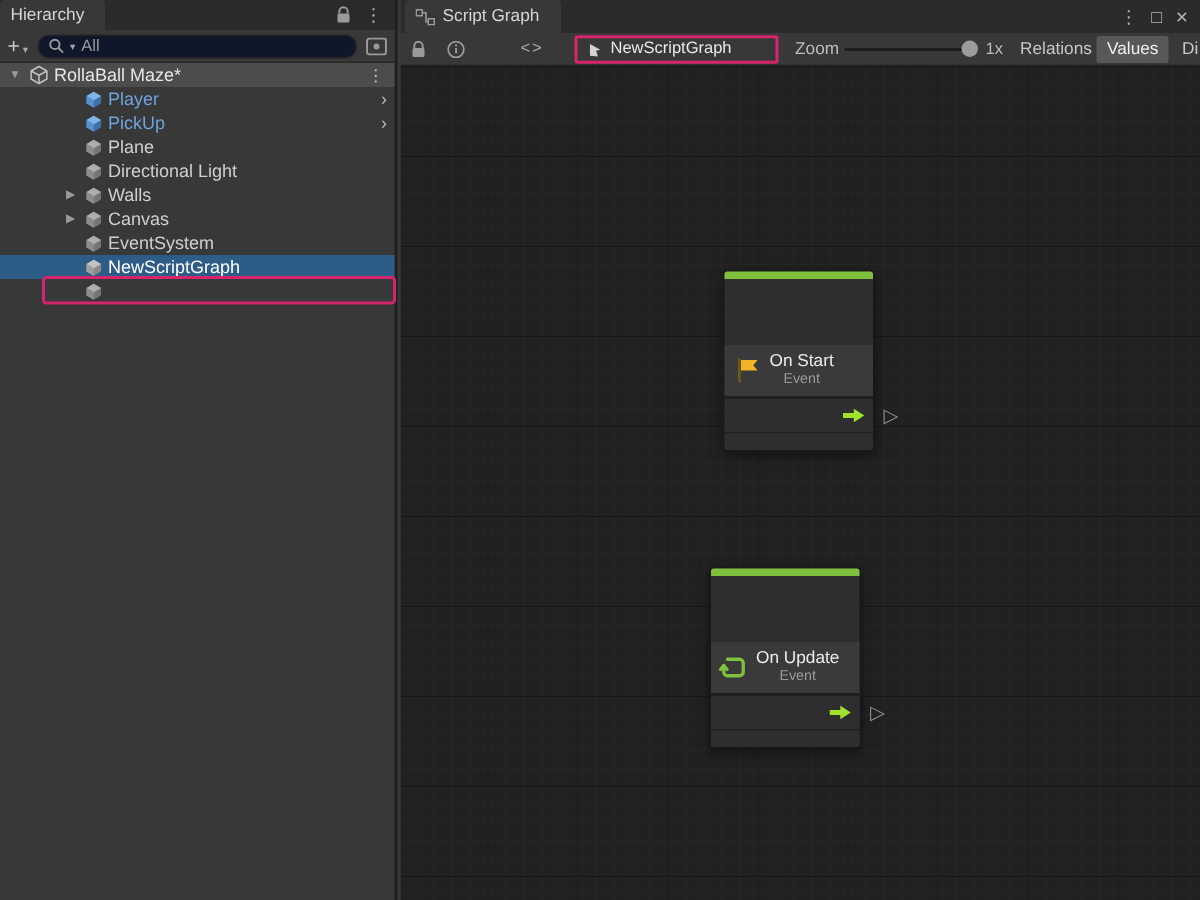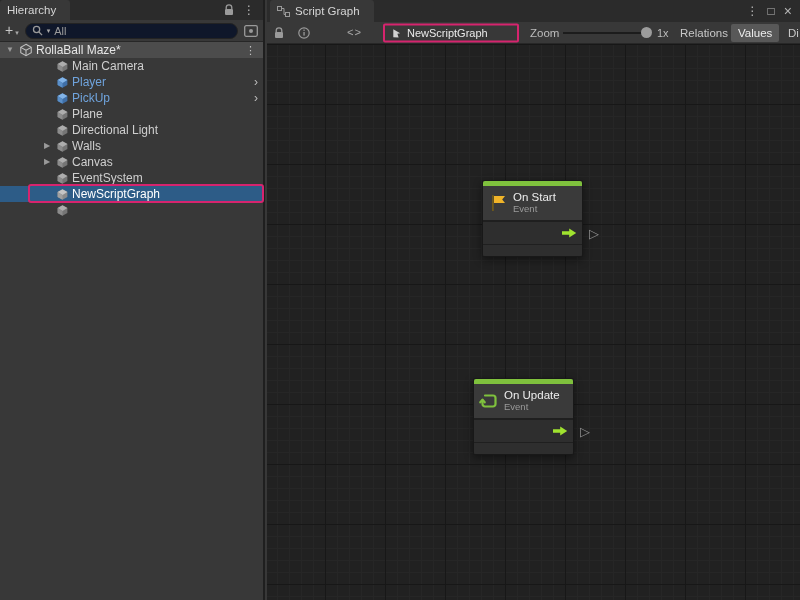--- a/index.html
+++ b/index.html
@@ -56,21 +56,21 @@
   .scene-row .obj-icon { width:14px; height:14px; }
   .selected-blue { background:#2d5c87; color:#ffffff; }
   .prefab .h-label { color:#6fa3dc; }
   .chev { position:absolute; right:5px; color:#bdbdbd; font-size:12px; line-height:1; }
   .row-kebab { position:absolute; right:7px; color:#c2c2c2; font-size:11px; }
 
   .annotation { position:absolute; border:2px solid #d6246e; border-radius:3px; pointer-events:none; z-index:6; }
   #anno-hier { left:28px; top:184px; width:236px; height:19px; }
 
   
-  #graph-panel { position:absolute; left:267px; top:0; right:0; bottom:0; background:#383838; overflow:hidden; }
+  #graph-panel { position:absolute; left:267px; top:0; right:0; bottom:0; background:#383838; overflow:hidden;text-align:center; }
   #g-tabbar { height:22px; }
   #g-tabbar .tab { margin-left:3px; }
 
   #g-toolbar { position:relative; height:22px; background:#383838; border-bottom:1px solid #272727; }
   .tb-item { position:absolute; top:50%; transform:translateY(-50%); }
   .tb-code { left:80px; color:#aaaaaa; font-size:11px; letter-spacing:1px; font-family:"Liberation Mono","DejaVu Sans Mono",monospace; }
   .name-box {
     left:116px; width:136px; height:19px; border:2px solid #d6246e; border-radius:2px;
     display:flex; align-items:center; gap:5px; padding:0 6px;
     color:#e9e9e9; font-size:11px; white-space:nowrap;
@@ -95,21 +95,21 @@
     background-size:60px 60px,60px 60px,12px 12px,12px 12px;
     background-position:-2px 0,-2px 0,-2px 0,-2px 0;
   }
 
   .node {
     position:absolute; width:101px; background:#2e2e2e;
     border:1px solid #181818; border-radius:2px;
     box-shadow:0 3px 9px rgba(0,0,0,.45);
   }
   .accent { height:5px; background:#7fc13d; border-radius:2px 2px 0 0; }
-  .nhead { display:flex; align-items:center; gap:5px; padding:5px 5px; background:#3a3a3a; }
+  .nhead { display:flex; align-items:center; gap:5px; padding:5px 5px; background:#3a3a3a;margin-top:44px; }
   .nicon { width:20px; height:20px; flex:none; }
   .ntitle { font-size:11.5px; color:#ececec; line-height:1.15; }
   .nsub { font-size:9.5px; color:#9a9a9a; line-height:1.15; }
   .nbody { height:24px; background:#2e2e2e; border-top:2px solid #1f1f1f; position:relative; }
   .nfoot { height:12px; background:#2e2e2e; border-top:1px solid #1f1f1f; border-radius:0 0 2px 2px; }
   .flow-arrow { position:absolute; right:5px; top:50%; transform:translateY(-50%); }
   .port { position:absolute; right:-17px; top:50%; transform:translateY(-50%); color:#8f8f8f; font-size:13px; line-height:1; }
 
   #node-onstart { left:215px; top:136px; }
   #node-onupdate { left:206px; top:334px; }
@@ -163,31 +163,20 @@
       <span class="obj-icon">
         <svg width="14" height="14" viewBox="0 0 16 16">
             <path d="M8 1.5 14 5v6L8 14.5 2 11V5z" fill="none" stroke="#c0c0c0" stroke-width="1.2"></path>
             <path d="M8 8.2V14.5M8 8.2 2 5M8 8.2 14 5" fill="none" stroke="#c0c0c0" stroke-width="1.2"></path>
           </svg>
       </span>
       <span class="h-label">RollaBall Maze*</span>
       <span class="row-kebab">⋮</span>
     </div>
 
-    <div class="h-row">
-      <span class="slot"></span>
-      <span class="obj-icon">
-        <svg width="13" height="13" viewBox="0 0 16 16">
-            <path d="M8 1.5 14 5v6L8 14.5 2 11V5z" fill="#757575"></path>
-            <path d="M8 1.5 14 5 8 8.5 2 5z" fill="#adadad"></path>
-            <path d="M8 8.5v6L2 11V5z" fill="#8c8c8c"></path>
-          </svg>
-      </span>
-      <span class="h-label">Main Camera</span>
-    </div>
 
     <div class="h-row prefab">
       <span class="slot"></span>
       <span class="obj-icon">
         <svg width="13" height="13" viewBox="0 0 16 16">
             <path d="M8 1.5 14 5v6L8 14.5 2 11V5z" fill="#3f6fa8"></path>
             <path d="M8 1.5 14 5 8 8.5 2 5z" fill="#82b4e8"></path>
             <path d="M8 8.5v6L2 11V5z" fill="#5a8fc8"></path>
           </svg>
       </span>

